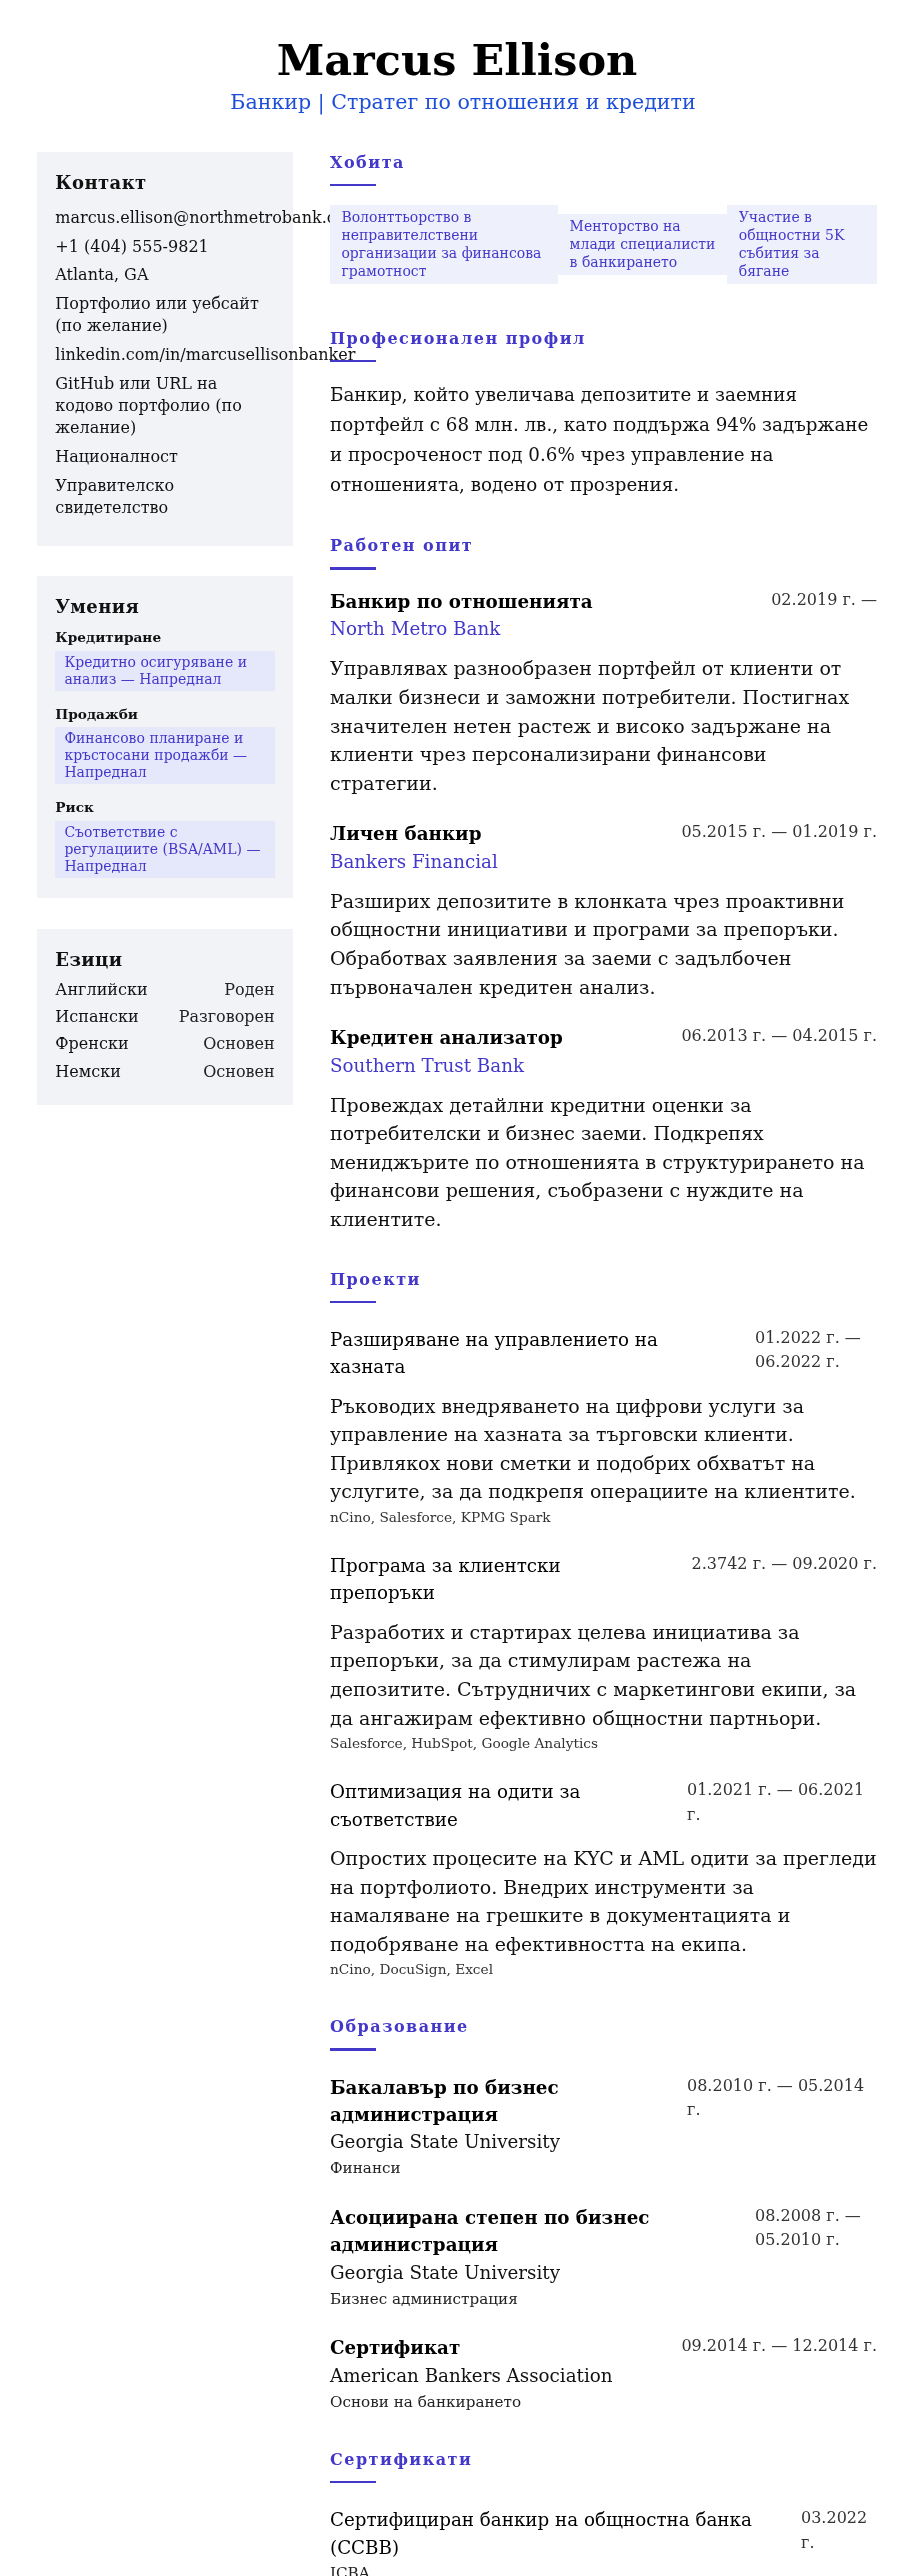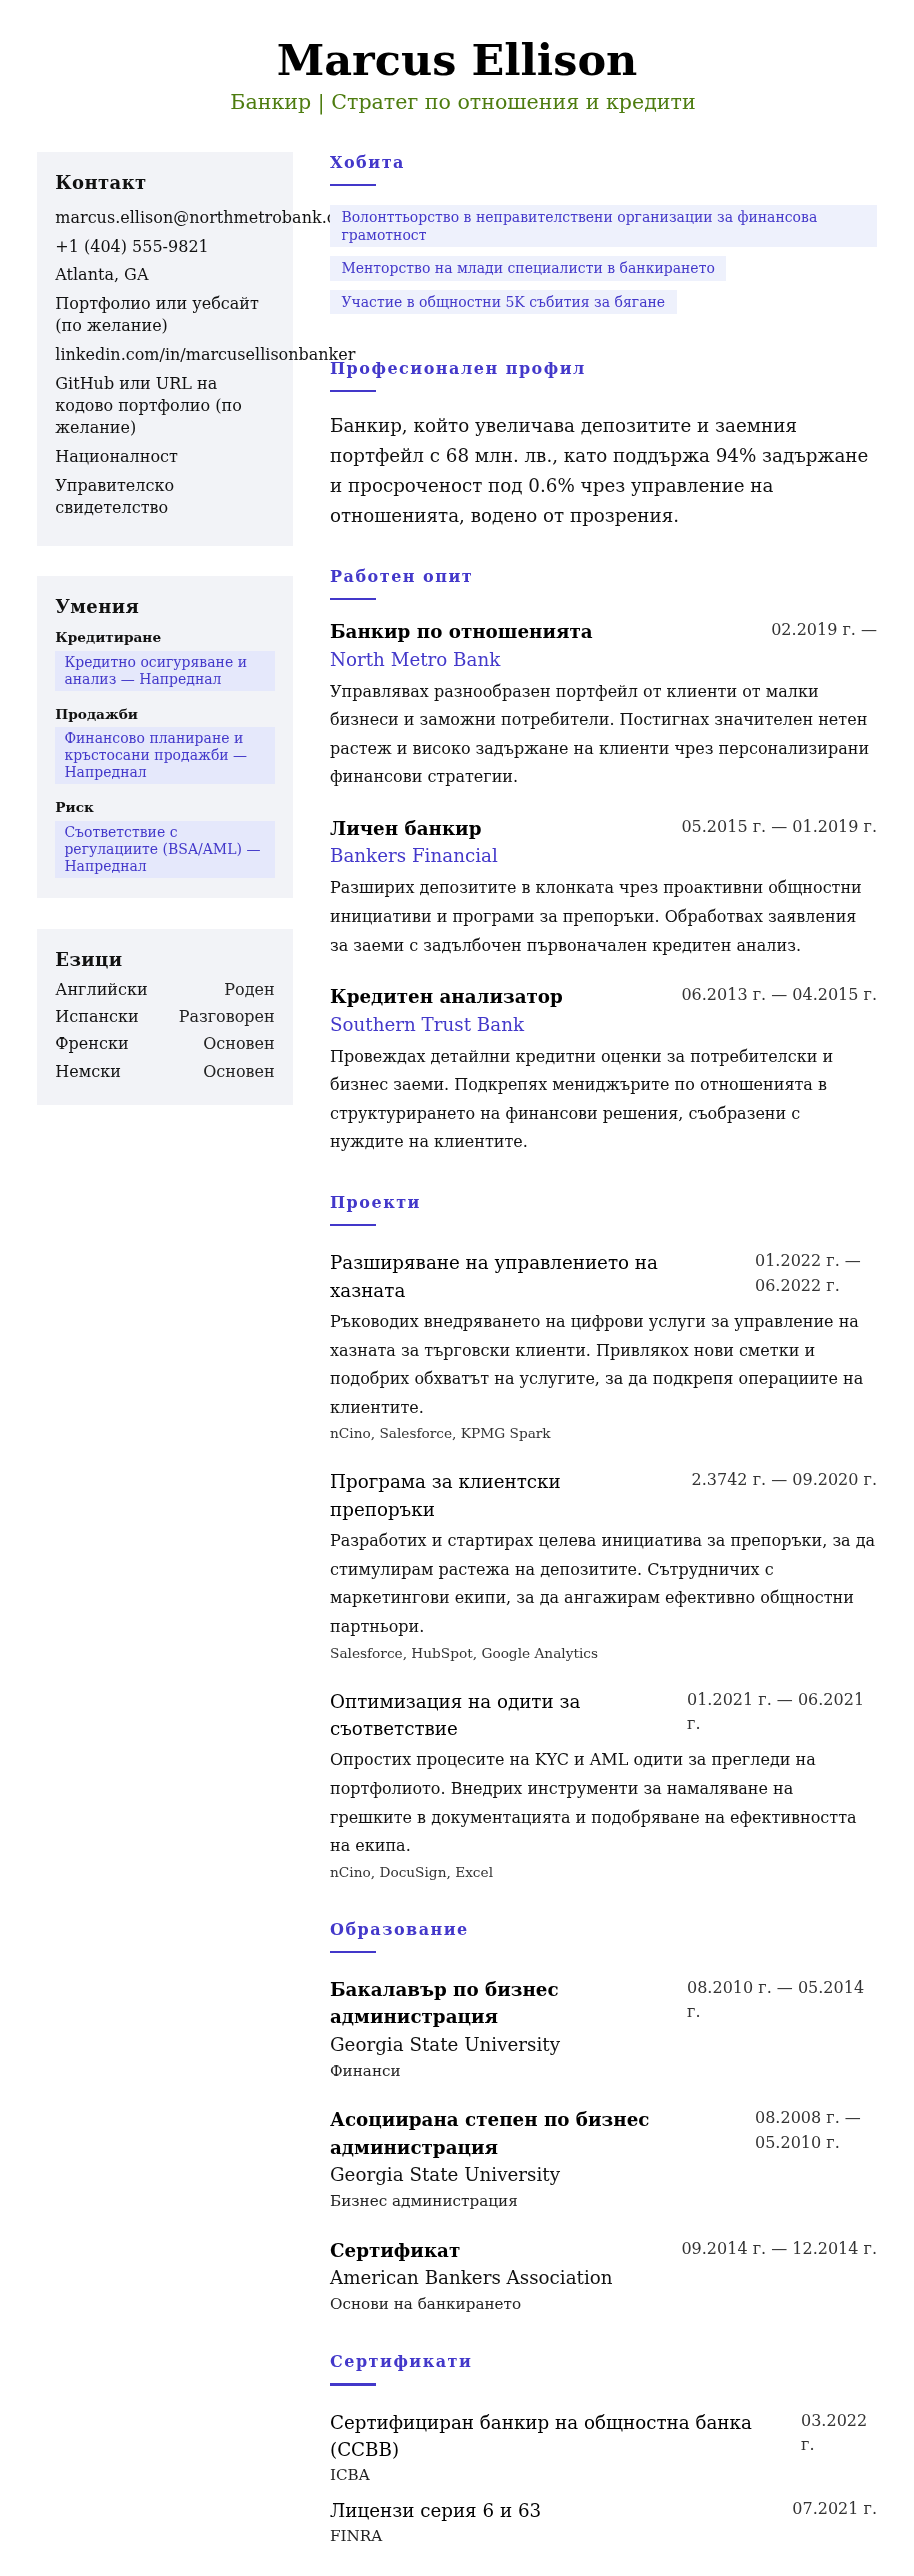--- a/index.html
+++ b/index.html
@@ -6,21 +6,21 @@
   html, body { background: #ffffff; }
   body {
     width: 914px;
     min-height: 2576px;
     font-family: "DejaVu Serif", serif;
     color: #111111;
     position: relative;
   }
   .header { text-align: center; padding-top: 34px; height: 152px; }
   .name { font-size: 43px; font-weight: bold; line-height: 52px; color: #000; }
-  .subtitle { font-size: 20.6px; line-height: 27.4px; color: #4d7c0f; margin-top: 3px; margin-left: 12px; }
+  .subtitle { font-size: 20.6px; line-height: 27.4px; color: #1d4ed8; margin-top: 3px; margin-left: 12px; }
 
   .layout { display: flex; padding: 0 37px; gap: 37px; }
   .sidebar { width: 256px; flex: 0 0 256px; }
   .main { flex: 1; width: 548px; }
 
   .side-box { background: #f2f3f7; padding: 20px 18.3px 20px 18.3px; margin-bottom: 30.5px; }
   .side-title { font-size: 18px; font-weight: bold; letter-spacing: 0.4px; margin-bottom: 13.7px; color: #111; }
   .contact-item { font-size: 16px; line-height: 22px; margin-bottom: 6.9px; white-space: normal; overflow: visible; }
   .contact-item.nowrap { white-space: nowrap; }
 
@@ -28,33 +28,33 @@
   .skill-chip { background: #e5e8fb; color: #4338ca; font-size: 14px; line-height: 17px; padding: 3px 9.1px; }
 
   .lang-row { display: flex; justify-content: space-between; font-size: 16px; line-height: 27.4px; }
   .lang-level { color: #222; }
 
   .section { margin-bottom: 35px; }
   .section-title { color: #4338ca; font-size: 16px; font-weight: bold; letter-spacing: 1.5px; line-height: 21.3px; }
   .section-rule { width: 46px; height: 2.3px; background: #4338ca; margin-top: 10.7px; margin-bottom: 18.3px; }
 
   .hobby { display: inline-block; background: #eef1fc; color: #4338ca; font-size: 14px; line-height: 18.3px; padding: 3px 11.4px; margin-bottom: 9.1px; }
-  .hobbies { display: flex; flex-direction: column; align-items: flex-start; }
+  .hobbies { display: flex; flex-direction: row; align-items: center; }
 
   .summary { font-size: 18.3px; line-height: 30px; color: #111; }
 
   .entry { margin-bottom: 23px; }
   .entry-head { display: flex; justify-content: space-between; align-items: flex-start; gap: 33px; }
   .entry-title { font-size: 18.3px; font-weight: bold; line-height: 27.4px; color: #000; }
   .entry-title.plain { font-weight: normal; }
   .entry-date { font-size: 16px; line-height: 24.4px; color: #333; text-align: right; flex: 0 0 auto; }
   .entry-date.wrap { max-width: 183px; text-align: left; }
   .entry-org { font-size: 18.3px; line-height: 28px; }
   .entry-org.accent { color: #4338ca; }
-  .entry-desc { font-size: 16px; line-height: 28.6px; margin-top: 4px; }
+  .entry-desc { font-size: 19px; line-height: 28.6px; margin-top: 11px; }
   .entry-tools { font-size: 13.7px; line-height: 23px; color: #333; }
   .entry-sub { font-size: 15.2px; line-height: 24.4px; color: #222; }
 </style>
 </head>
 <body>
 
 <header class="header">
   <h1 class="name">Marcus Ellison</h1>
   <div class="subtitle">Банкир | Стратег по отношения и кредити</div>
 </header>

